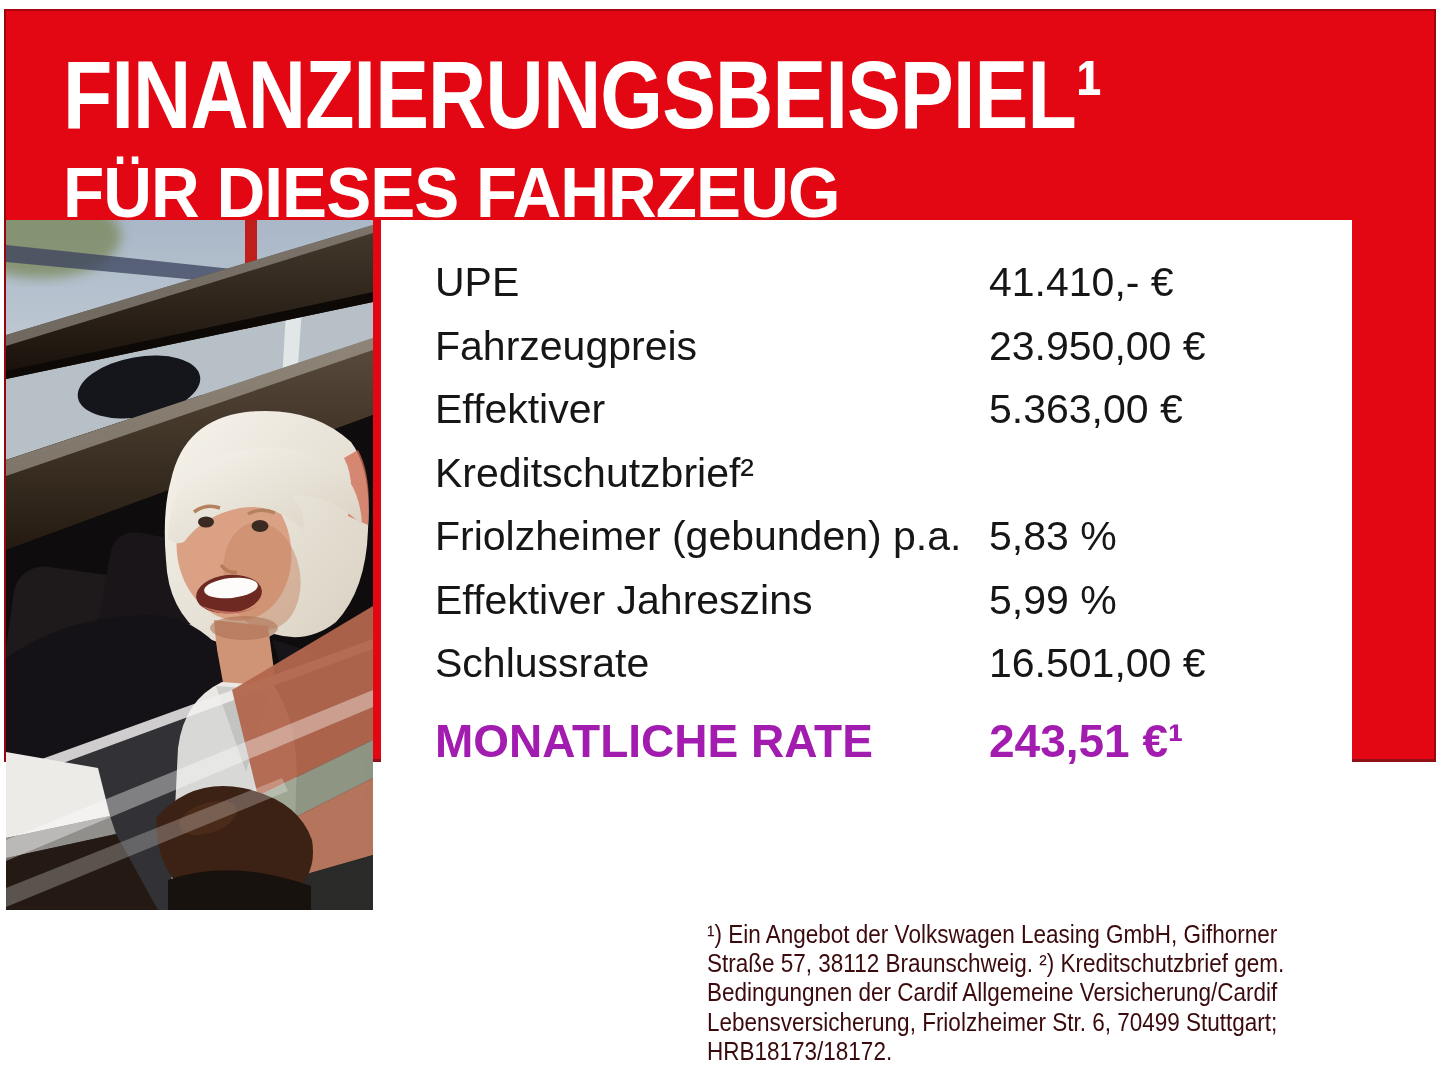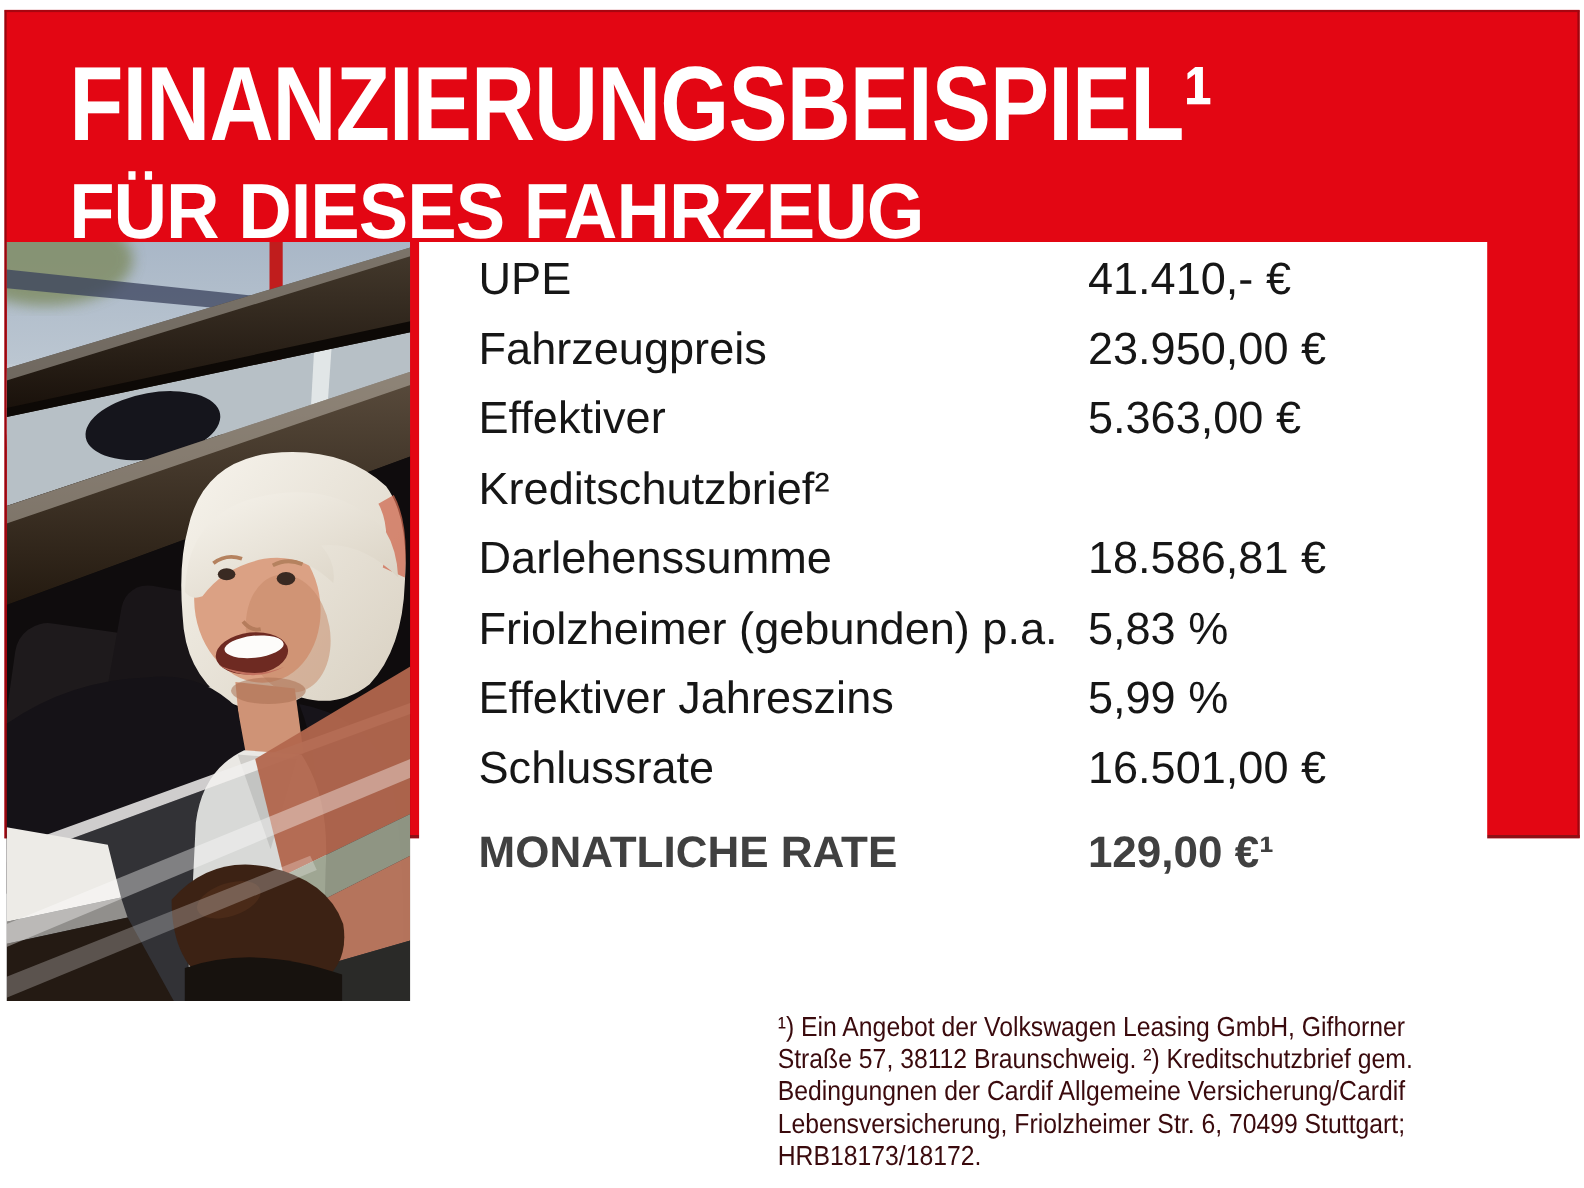--- a/index.html
+++ b/index.html
@@ -12,25 +12,25 @@
           border-right:2px solid #9d060f;
           border-bottom:3px solid #8f1016;}
   .header{position:absolute;left:57px;top:36px;color:#ffffff;}
   .ad-title{font-size:96px;font-weight:bold;line-height:1;white-space:nowrap;
             transform:scaleX(.84);transform-origin:left top;letter-spacing:-1px;}
   .ad-subtitle{font-size:71px;font-weight:bold;line-height:1;white-space:nowrap;
             transform:scaleX(.95);transform-origin:left top;margin-top:14px;letter-spacing:-1px;}
   .photo{position:absolute;left:0px;top:209px;width:367px;height:690px;overflow:hidden;}
   .photo svg{display:block;}
   .panel{position:absolute;left:375px;top:209px;width:971px;height:690px;background:#ffffff;
-         box-sizing:border-box;padding:2px 0 0 54px;}
+         box-sizing:border-box;padding:31px 0 0 54px;}
   .frow{display:grid;grid-template-columns:554px 1fr;align-items:center;height:63.5px;
         font-size:41px;color:#161616;}
   .frow span{white-space:nowrap;}
-  .frow-highlight{margin-top:10px;height:70px;font-size:40px;font-weight:bold;color:#404040;}
+  .frow-highlight{margin-top:10px;height:70px;font-size:46px;font-weight:bold;color:#a21caf;}
   .footnote{position:absolute;left:701px;top:909px;color:#3a0a0d;font-size:25px;
             line-height:29.2px;transform:scaleX(.9);transform-origin:left top;}
   .footnote div{white-space:nowrap;}
 </style>
 </head>
 <body>
 
 <div class="poster">
 
   <div class="header">
@@ -157,38 +157,34 @@
     </div>
     <div class="frow">
       <span>Effektiver</span>
       <span>5.363,00 €</span>
     </div>
     <div class="frow">
       <span>Kreditschutzbrief²</span>
       <span></span>
     </div>
     <div class="frow">
-      <span>Darlehenssumme</span>
-      <span>18.586,81 €</span>
-    </div>
-    <div class="frow">
       <span>Friolzheimer (gebunden) p.a.</span>
       <span>5,83 %</span>
     </div>
     <div class="frow">
       <span>Effektiver Jahreszins</span>
       <span>5,99 %</span>
     </div>
     <div class="frow">
       <span>Schlussrate</span>
       <span>16.501,00 €</span>
     </div>
     <div class="frow frow-highlight">
       <span>MONATLICHE RATE</span>
-      <span>129,00 €¹</span>
+      <span>243,51 €¹</span>
     </div>
   </div>
 
   <div class="footnote">
     <div>¹) Ein Angebot der Volkswagen Leasing GmbH, Gifhorner</div>
     <div>Straße 57, 38112 Braunschweig. ²) Kreditschutzbrief gem.</div>
     <div>Bedingungnen der Cardif Allgemeine Versicherung/Cardif</div>
     <div>Lebensversicherung, Friolzheimer Str. 6, 70499 Stuttgart;</div>
     <div>HRB18173/18172.</div>
   </div>

